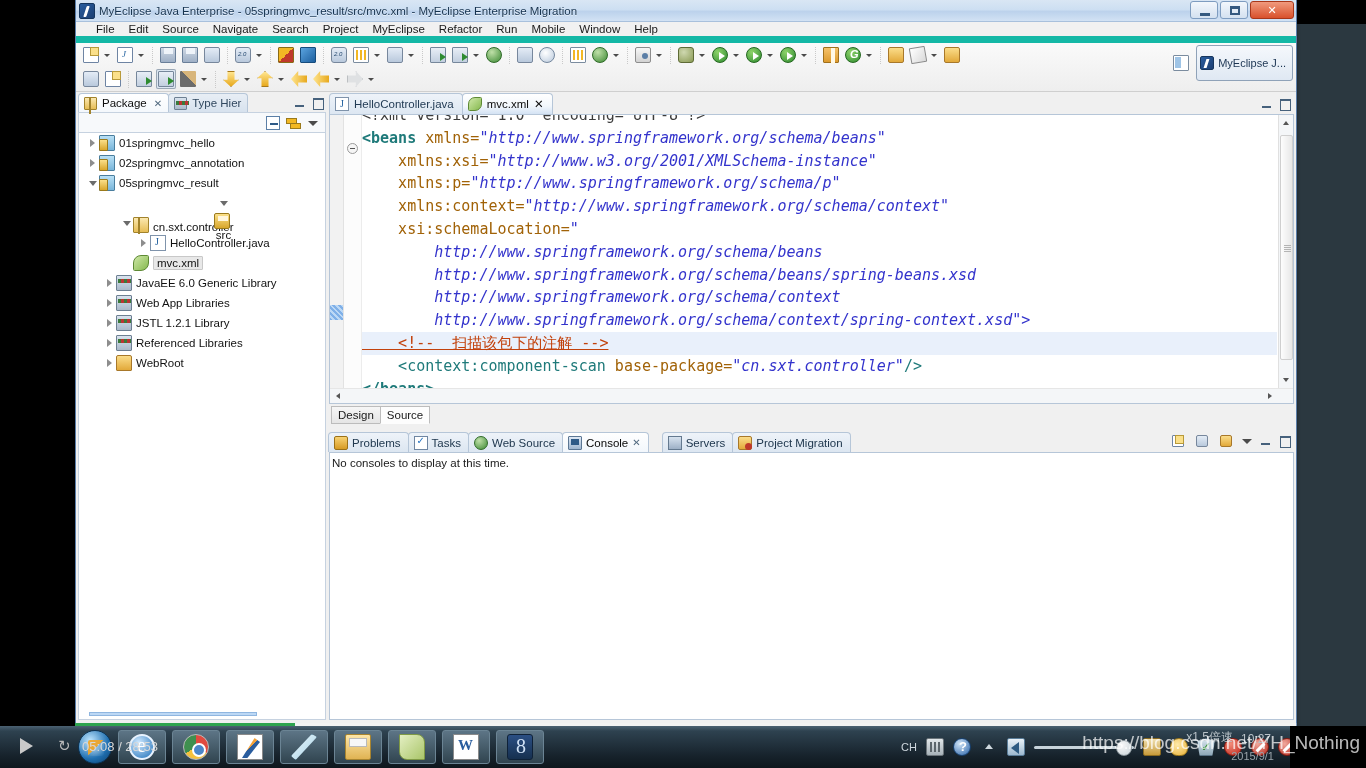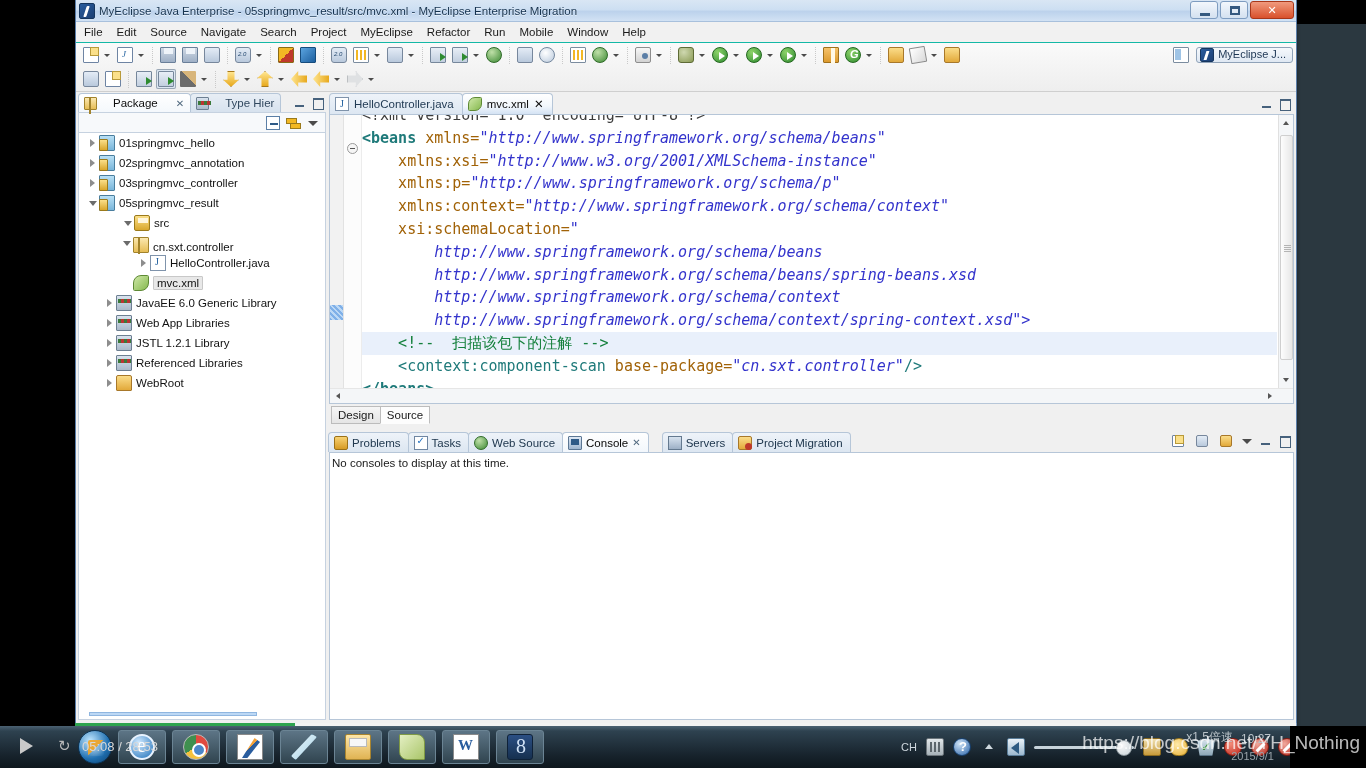--- a/index.html
+++ b/index.html
@@ -76,21 +76,21 @@
     position: absolute; left: 50%; top: 50%; transform: translate(-50%,-50%);
     font-size: 10px; color: #2b4a6b; font-family: "DejaVu Sans", sans-serif;
   }
   .win-btn.close .g { color: #fff; font-size: 11px; font-weight: bold; }
   .min-bar { position:absolute; left:9px; top:11px; width:10px; height:3px; background:#35597f; }
   .max-sq { position:absolute; left:9px; top:4px; width:10px; height:9px; border:2px solid #35597f; border-top-width:3px; }
 
   
   #menubar {
     height: 21px; background: #f1f1f1; display: flex; align-items: center;
-    padding-left: 1px; border-bottom: 1px solid #14b8a6;
+    padding-left: 13px; border-bottom: 7px solid #14b8a6;
   }
   .menu-item {
     font-size: 11.5px; color: #1a1a1a; padding: 2px 7px; cursor: default;
     white-space: nowrap;
   }
 
   
   #toolbar {
     height: 49px; background: linear-gradient(to bottom,#fafafa,#eeeeee);
     border-bottom: 1px solid #cfcfcf;
@@ -148,42 +148,42 @@
     font-family:"Liberation Serif",serif;}
   .ic-search{background:radial-gradient(circle at 40% 35%,#ffffff,#b9c9dc);border-radius:50%;border:1px solid #74879e;}
   .ic-g{background:radial-gradient(circle at 35% 30%,#8ed36a,#2e8b30);border-radius:50%;border:1px solid #24671f;}
   .ic-g::after{content:"G";position:absolute;left:4px;top:0px;font-size:11px;color:#fff;font-weight:bold;}
   .ic-db{background:linear-gradient(to bottom,#e4ecf6,#b9c9dc);border:1px solid #77879c;border-radius:3px;}
   .ic-db::after{content:"2.0";position:absolute;left:2px;top:3px;font-size:6px;color:#24486e;}
 
   
   #persp-bar { position:absolute; right:3px; top:2px; display:flex; align-items:center; gap:4px; }
   #persp-btn {
-    display:flex; align-items:flex-start; gap:4px;
-    border:1px solid #8fa2b8; border-radius:3px; height:16px; padding:0 6px 0 3px;
+    display:flex; align-items:center; gap:4px;
+    border:1px solid #8fa2b8; border-radius:3px; height:36px; padding:0 6px 0 3px;
     background:linear-gradient(to bottom,#f5f8fc,#dfe8f3);
     font-size:11px; color:#1c3553;
   }
   #persp-btn .pi {
     width:14px;height:14px;background:linear-gradient(135deg,#2a5d9e,#1c3f73);
     border:1px solid #16365e;border-radius:2px;position:relative;
   }
   #persp-btn .pi::after{content:"";position:absolute;left:4px;top:2px;width:3px;height:9px;
     background:#fff;transform:skewX(-18deg);}
 
   
   #workbench { position:relative; height: 634px; background:#f0f0f0; }
 
   
   #left-panel {
     position:absolute; left:2px; top:1px; width:248px; height:627px;
   }
   .view-tabbar { height:19px; position:relative; display:flex; align-items:flex-end; }
   .vtab {
-    height:19px; display:flex; align-items:center; gap:16px; padding:0 6px 0 5px;
+    height:19px; display:flex; align-items:center; gap:5px; padding:0 6px 0 5px;
     font-size:11.5px; color:#1b1b1b; position:relative;
     border:1px solid #b6c6d8; border-bottom:none;
     border-radius:4px 4px 0 0;
   }
   .vtab.active {
     background:linear-gradient(to bottom,#ffffff,#f4f8fc);
     color:#0d0d0d;
   }
   .vtab.inactive {
     background:linear-gradient(to bottom,#e8eef5,#d7e2ee);
@@ -292,21 +292,21 @@
     font-family:"DejaVu Sans Mono", monospace;
     font-size:15px; line-height:22.8px;
     white-space:pre; overflow:hidden;
   }
   .cl { position:relative; height:22.8px; }
   .cl.hl { background:#e9f0fb; }
   .k-tag { color:#1f7a7a; font-weight:bold; }
   .k-tag2 { color:#1f7a7a; }
   .k-attr { color:#a16207; }
   .k-val { color:#3333cc; font-style:italic; }
-  .k-comment { color:#15803d; }
+  .k-comment { color:#c2410c;text-decoration:underline; }
   .k-plain { color:#1a1a1a; }
 
   #vscroll {
     position:absolute; right:0; top:0; width:15px; bottom:15px;
     background:#f4f6f8; border-left:1px solid #e0e0e0;
   }
   #vscroll .up, #vscroll .down { position:absolute; left:0; width:15px; height:15px; }
   #vscroll .up::after { content:""; position:absolute; left:4px; top:6px;
     border-left:3.5px solid transparent; border-right:3.5px solid transparent; border-bottom:4px solid #555; }
   #vscroll .down { bottom:0; }
@@ -755,30 +755,25 @@
               <span class="twisty closed"></span>
               <span class="tnode-ico ti-proj"></span>
               <span class="tree-label">01springmvc_hello</span>
             </div>
             <div class="tree-row" style="padding-left: 8px;">
               <span class="twisty closed"></span>
               <span class="tnode-ico ti-proj"></span>
               <span class="tree-label">02springmvc_annotation</span>
             </div>
             <div class="tree-row" style="padding-left: 8px;">
-              <span class="twisty closed"></span>
-              <span class="tnode-ico ti-proj"></span>
-              <span class="tree-label">03springmvc_controller</span>
-            </div>
-            <div class="tree-row" style="padding-left: 8px;">
               <span class="twisty open"></span>
               <span class="tnode-ico ti-proj"></span>
               <span class="tree-label">05springmvc_result</span>
             </div>
-            <div class="tree-row" style="padding-left: 43px;">
+            <div class="tree-row" style="padding-left: 43px; flex-direction: column;">
               <span class="twisty open"></span>
               <span class="tnode-ico ti-src"></span>
               <span class="tree-label">src</span>
             </div>
             <div class="tree-row" style="padding-left: 42px; align-items: flex-end;">
               <span class="twisty open"></span>
               <span class="tnode-ico ti-pkg"></span>
               <span class="tree-label">cn.sxt.controller</span>
             </div>
             <div class="tree-row" style="padding-left: 59px;">

